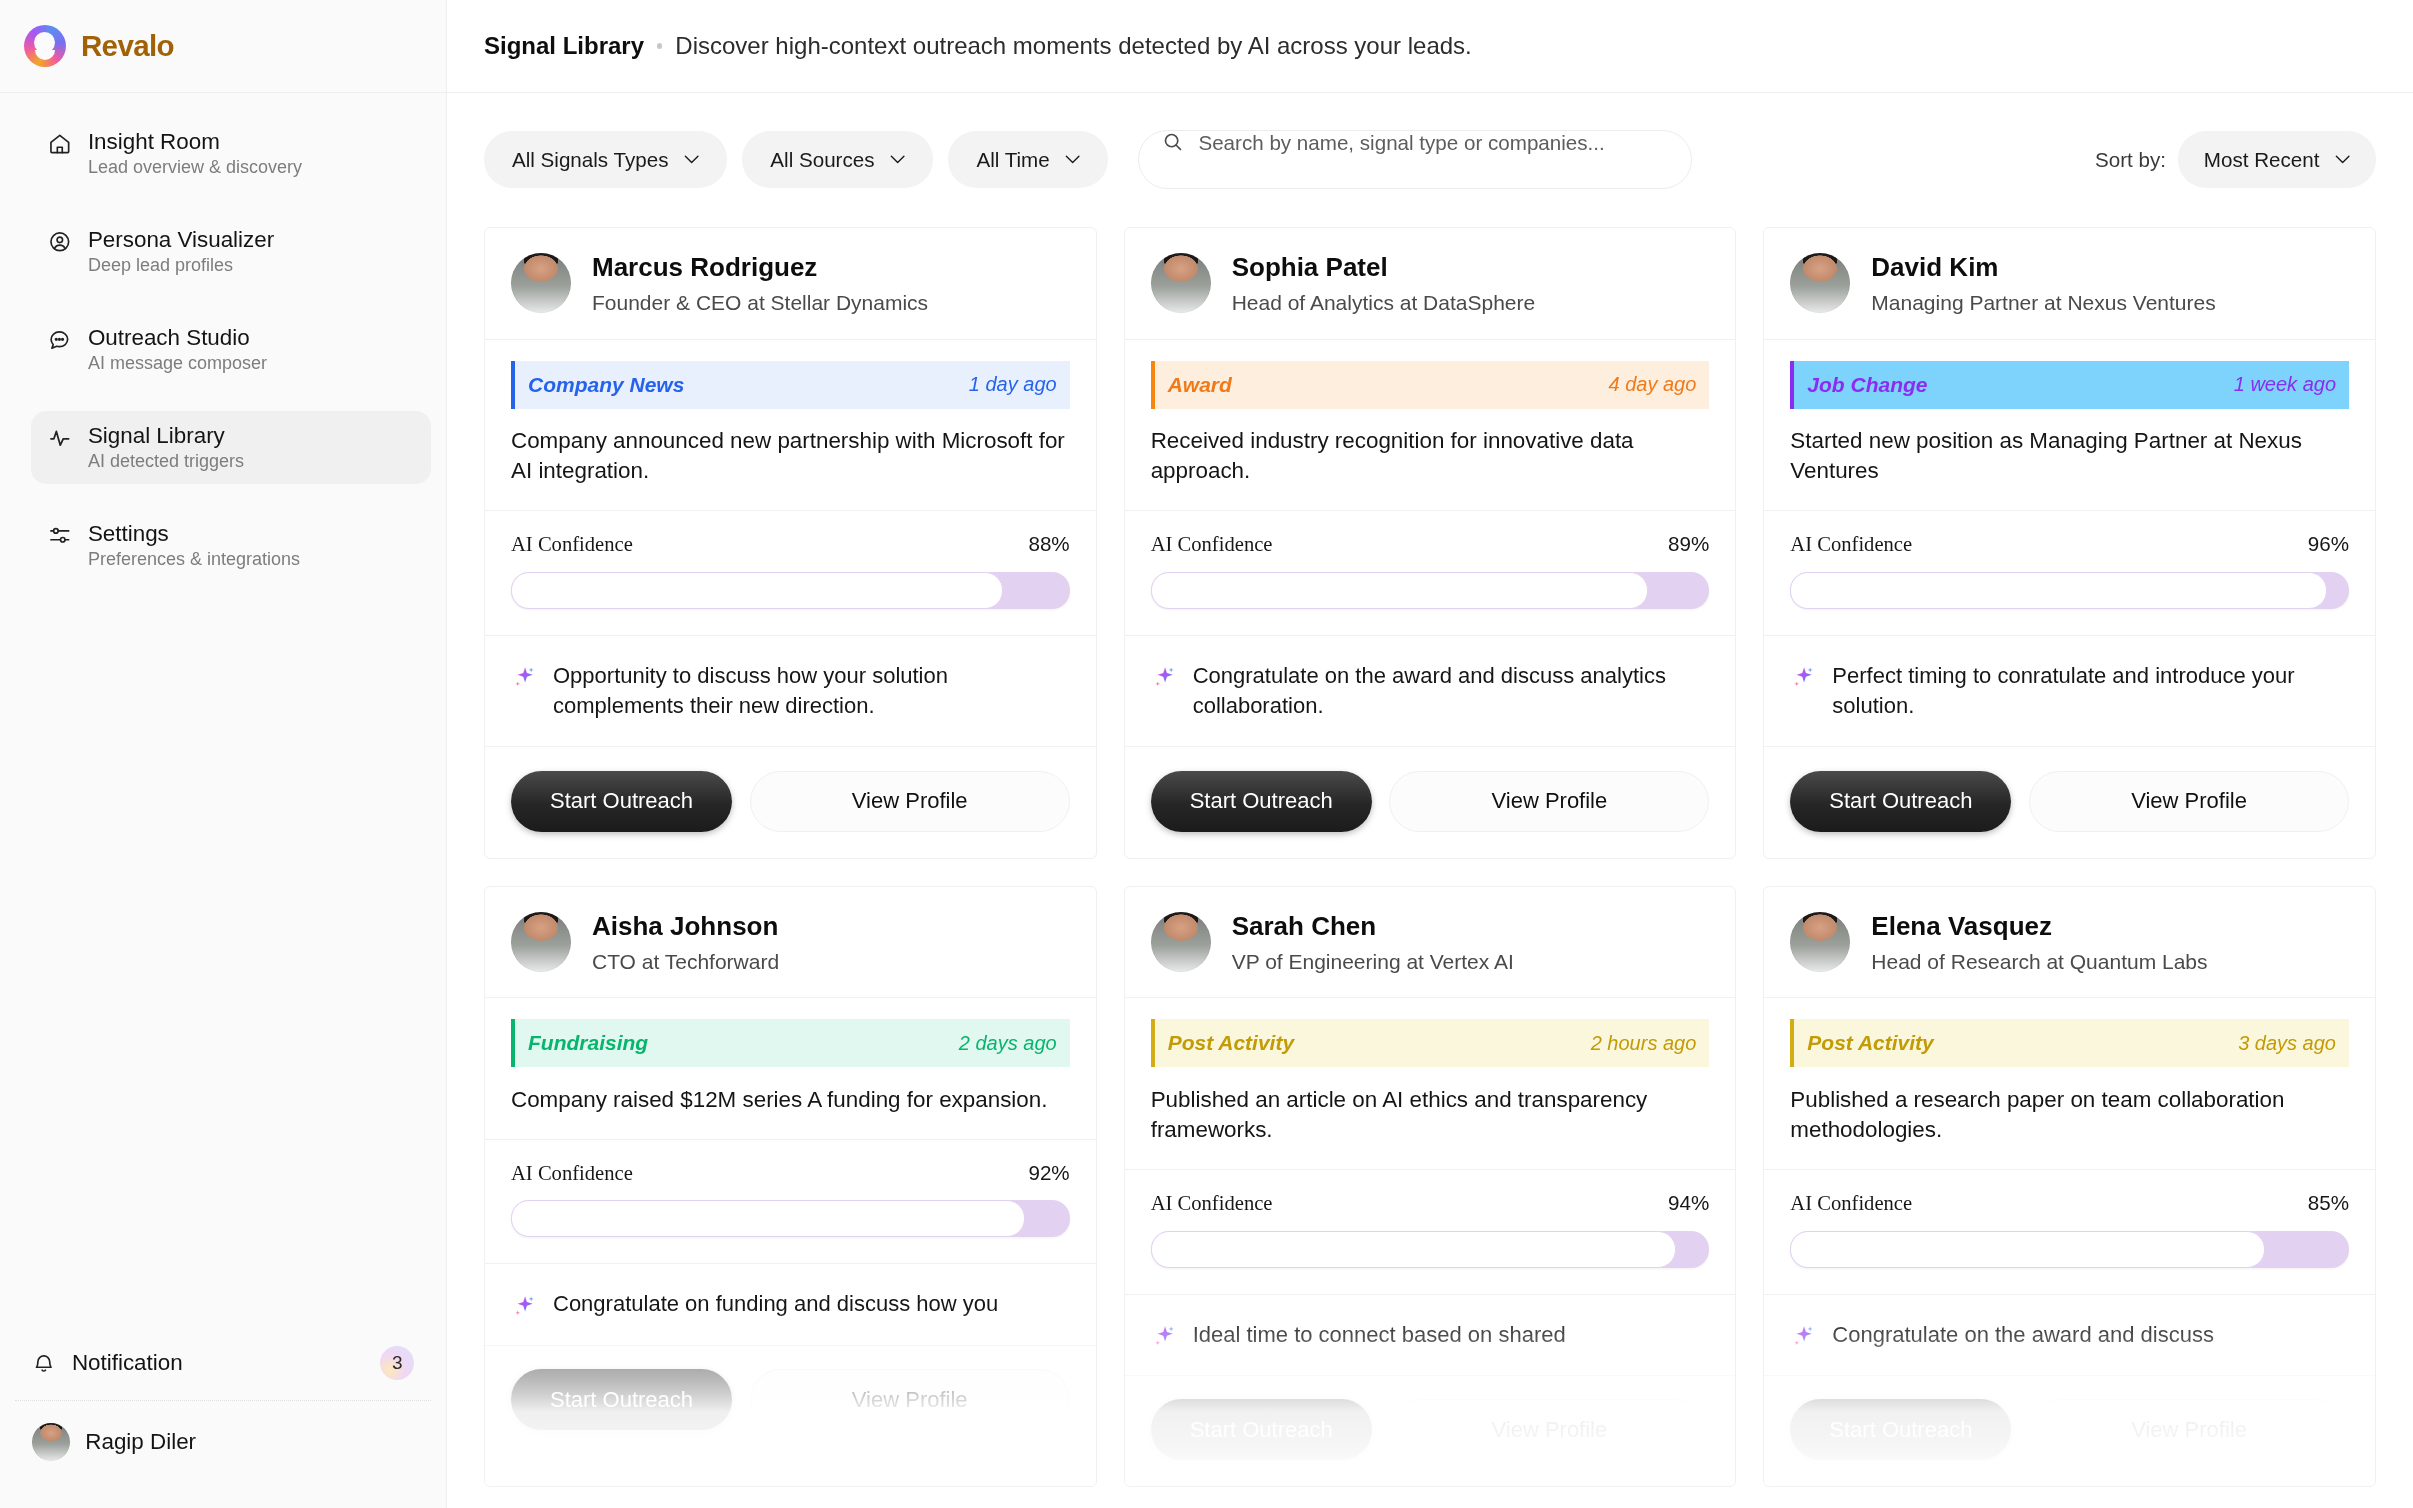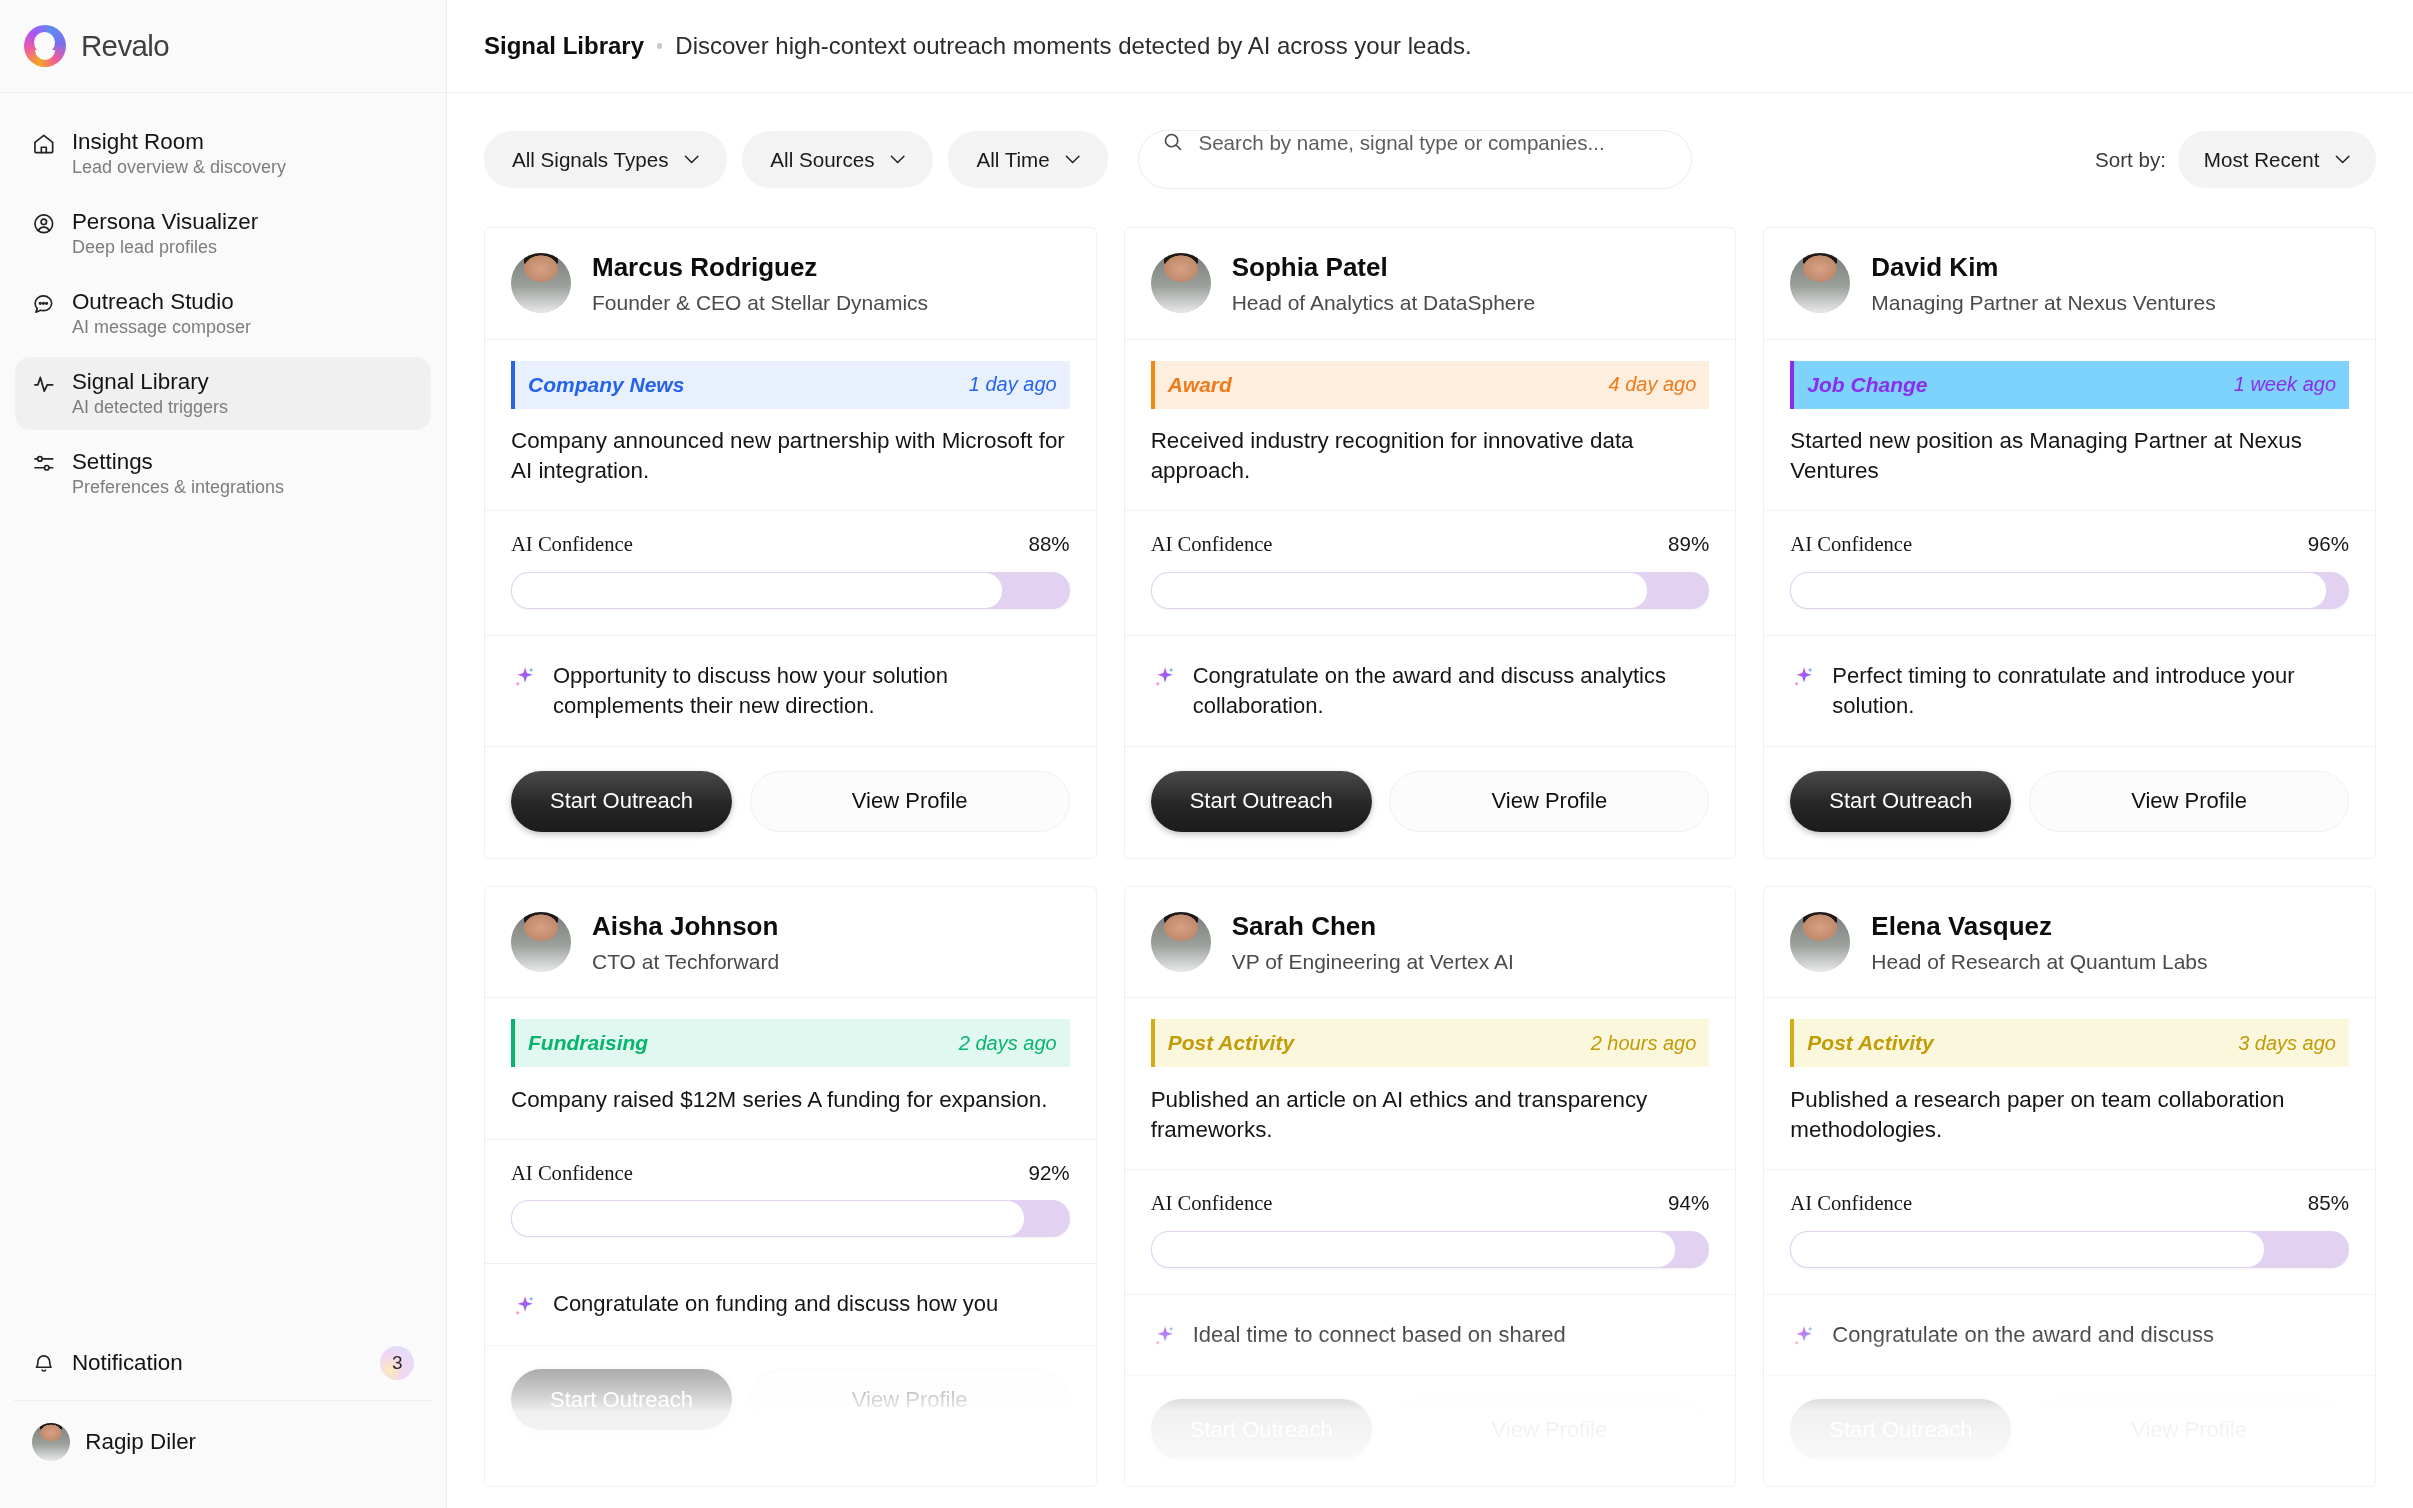--- a/index.html
+++ b/index.html
@@ -38,23 +38,23 @@
     background: #fbfbfb;
     top: 7px; left: 10.6px;
   }
   .logo-mark::before {
     content: ""; position: absolute;
     width: 20px; height: 10px;
     border-bottom-left-radius: 20px; border-bottom-right-radius: 20px;
     background: #fbfbfb;
     bottom: 7px; left: 11.2px;
   }
-  .brand-name { font-size: 29.5px; font-weight: 400; color: #404040; letter-spacing: -0.6px; }
-
-  .nav { padding: 23.6px 15.3px 0 15.3px; display: flex; flex-direction: column; gap: 7px; }
+  .brand-name { font-size: 29.5px; font-weight: 700; color: #a16207; letter-spacing: -0.6px; }
+
+  .nav { padding: 23.6px 15.3px 0 15.3px; display: flex; flex-direction: column; gap: 25px; margin-left: 16px; }
   .nav-item {
     display: flex; align-items: flex-start; gap: 16.5px;
     padding: 13px 16.5px; border-radius: 15.3px;
     cursor: pointer;
   }
   .nav-item.active { background: #f0f0f0; }
   .nav-ico { width: 23.6px; height: 23.6px; flex: 0 0 23.6px; margin-top: 2.4px; color: #222; }
   .nav-ico svg { width: 23.6px; height: 23.6px; display: block; }
   .nav-text { display: flex; flex-direction: column; gap: 4.7px; }
   .nav-label { font-size: 22.4px; color: #141414; line-height: 1.05; }

